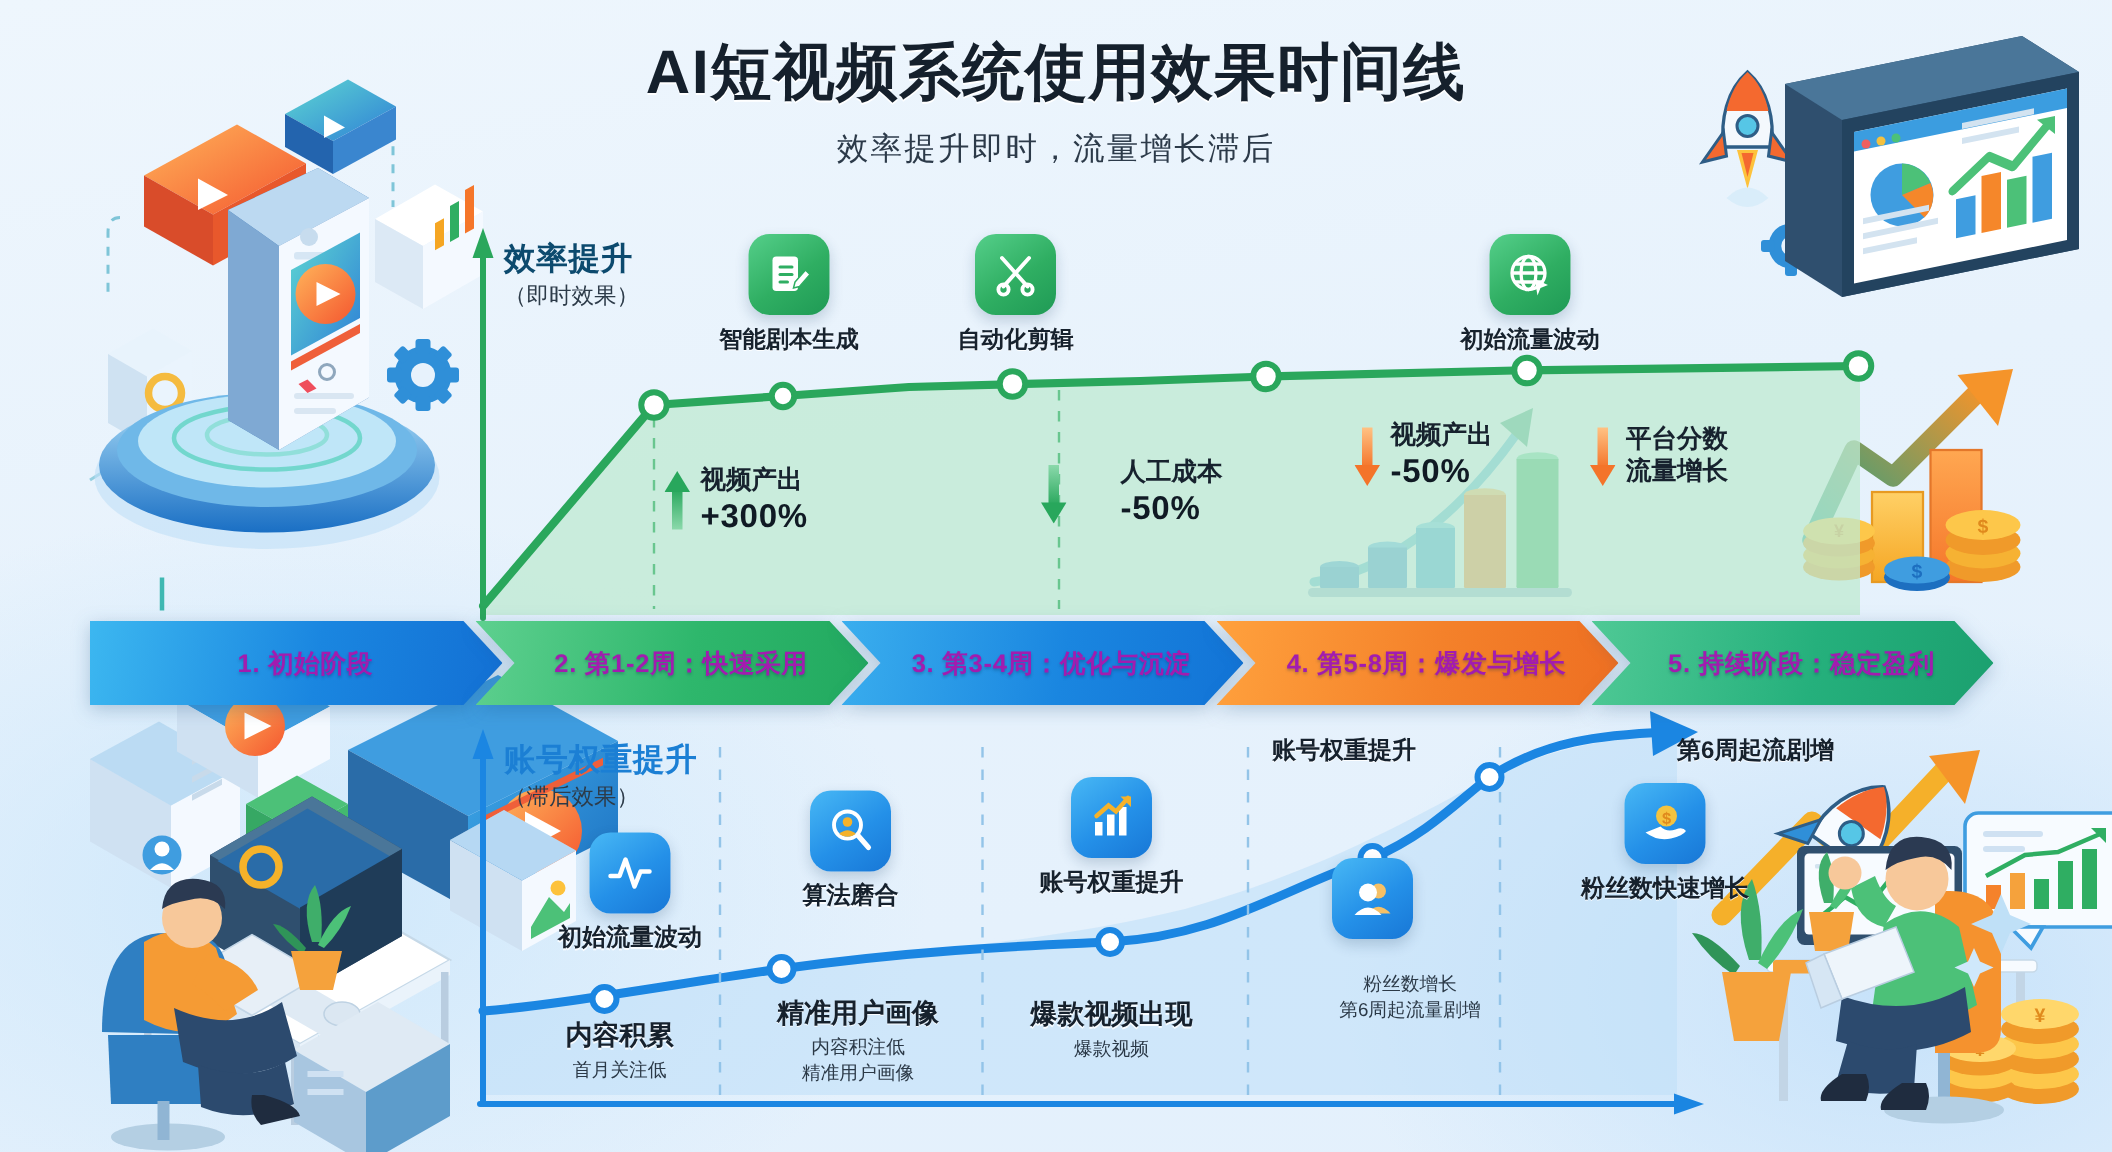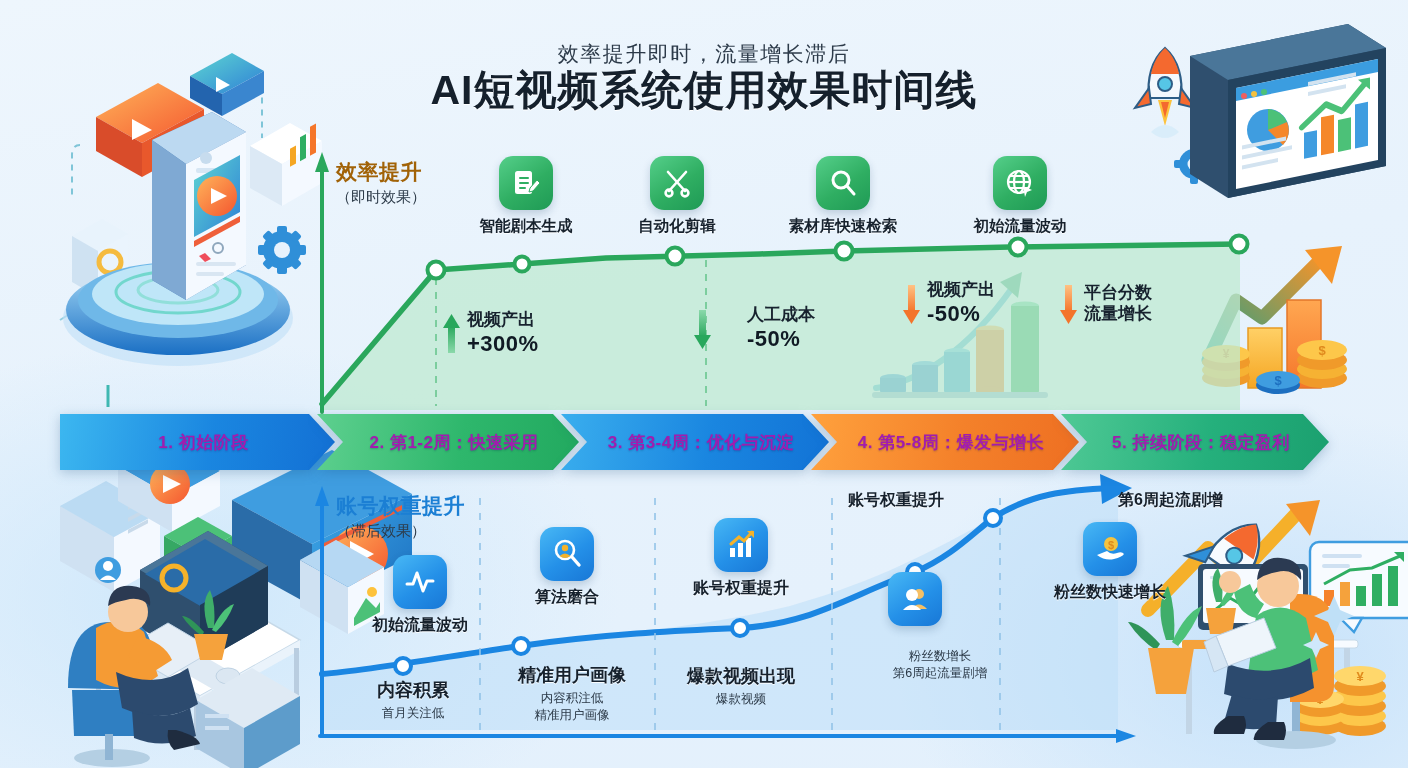--- a/index.html
+++ b/index.html
@@ -27,21 +27,21 @@
   }
   #subtitle {
     margin-top: 14px; font-size: 21px; font-weight: 400; color: #2c3a49;
     letter-spacing: 1.5px;
   }
 
   
   .axis-title { font-weight: 700; font-size: 21px; letter-spacing: .5px; }
   .axis-sub { font-size: 15px; color: #2d3b49; margin-top: 2px; }
   #eff-axis { left: 336px; top: 158px; }
-  #eff-axis .axis-title { color: #a16207; }
+  #eff-axis .axis-title { color: #0c4a6e; }
   #traf-axis { left: 336px; top: 492px; }
   #traf-axis .axis-title { color: #1b7fd4; }
 
   
   .tile {
     width: 54px; height: 54px; border-radius: 14px;
     display: flex; align-items: center; justify-content: center;
     box-shadow: 0 4px 9px rgba(20,60,100,.20);
   }
   .tile.green { background: linear-gradient(145deg,#55cf8a 0%,#2fae62 55%,#1f9a55 100%); }
@@ -553,22 +553,22 @@
 
       <circle cx="403" cy="666" r="8" fill="#fff" stroke="#1b86e2" stroke-width="4"></circle>
       <circle cx="521" cy="646" r="8" fill="#fff" stroke="#1b86e2" stroke-width="4"></circle>
       <circle cx="740" cy="628" r="8" fill="#fff" stroke="#1b86e2" stroke-width="4"></circle>
       <circle cx="915" cy="572" r="8" fill="#fff" stroke="#1b86e2" stroke-width="4"></circle>
       <circle cx="993" cy="518" r="8" fill="#fff" stroke="#1b86e2" stroke-width="4"></circle>
     </g>
   </svg>
 
   <div class="abs" id="hdr">
+    <div id="title">AI短视频系统使用效果时间线</div>
     <div id="subtitle">效率提升即时，流量增长滞后</div>
-    <div id="title">AI短视频系统使用效果时间线</div>
   </div>
 
   <div class="abs" id="eff-axis">
     <div class="axis-title">效率提升</div>
     <div class="axis-sub">（即时效果）</div>
   </div>
   <div class="abs" id="traf-axis">
     <div class="axis-title">账号权重提升</div>
     <div class="axis-sub">（滞后效果）</div>
   </div>
@@ -588,29 +588,20 @@
     <div class="tile green">
       <svg viewBox="0 0 32 32">
           <rect x="5" y="4" width="17" height="23" rx="2.5" fill="#fff"></rect>
           <rect x="9" y="10" width="10" height="2" rx="1" fill="#2fae62"></rect>
           <rect x="9" y="15" width="10" height="2" rx="1" fill="#2fae62"></rect>
           <rect x="9" y="20" width="7" height="2" rx="1" fill="#2fae62"></rect>
           <path d="M20 21 L27 13 L30 16 L23 24 L19 25 Z" fill="#fff" stroke="#2fae62" stroke-width="1"></path>
         </svg>
     </div>
     <div class="cap">智能剧本生成</div>
-  </div>
-  <div class="abs feat" style="left:768px; top:156px;">
-    <div class="tile green">
-      <svg viewBox="0 0 32 32" stroke="#fff" stroke-width="3" fill="none" stroke-linecap="round">
-          <circle cx="14" cy="13" r="8"></circle>
-          <path d="M20 19 L27 27"></path>
-        </svg>
-    </div>
-    <div class="cap">素材库快速检索</div>
   </div>
   <div class="abs feat" style="left:945px; top:156px;">
     <div class="tile green">
       <svg viewBox="0 0 32 32" stroke="#fff" stroke-width="2.2" fill="none">
           <circle cx="15" cy="15" r="11"></circle>
           <ellipse cx="15" cy="15" rx="5" ry="11"></ellipse>
           <path d="M4 15 h22"></path>
           <path d="M6 9 h18 M6 21 h18"></path>
           <path d="M19 19 L28 23 L23 25 L21 30 Z" fill="#fff" stroke="none"></path>
         </svg>

